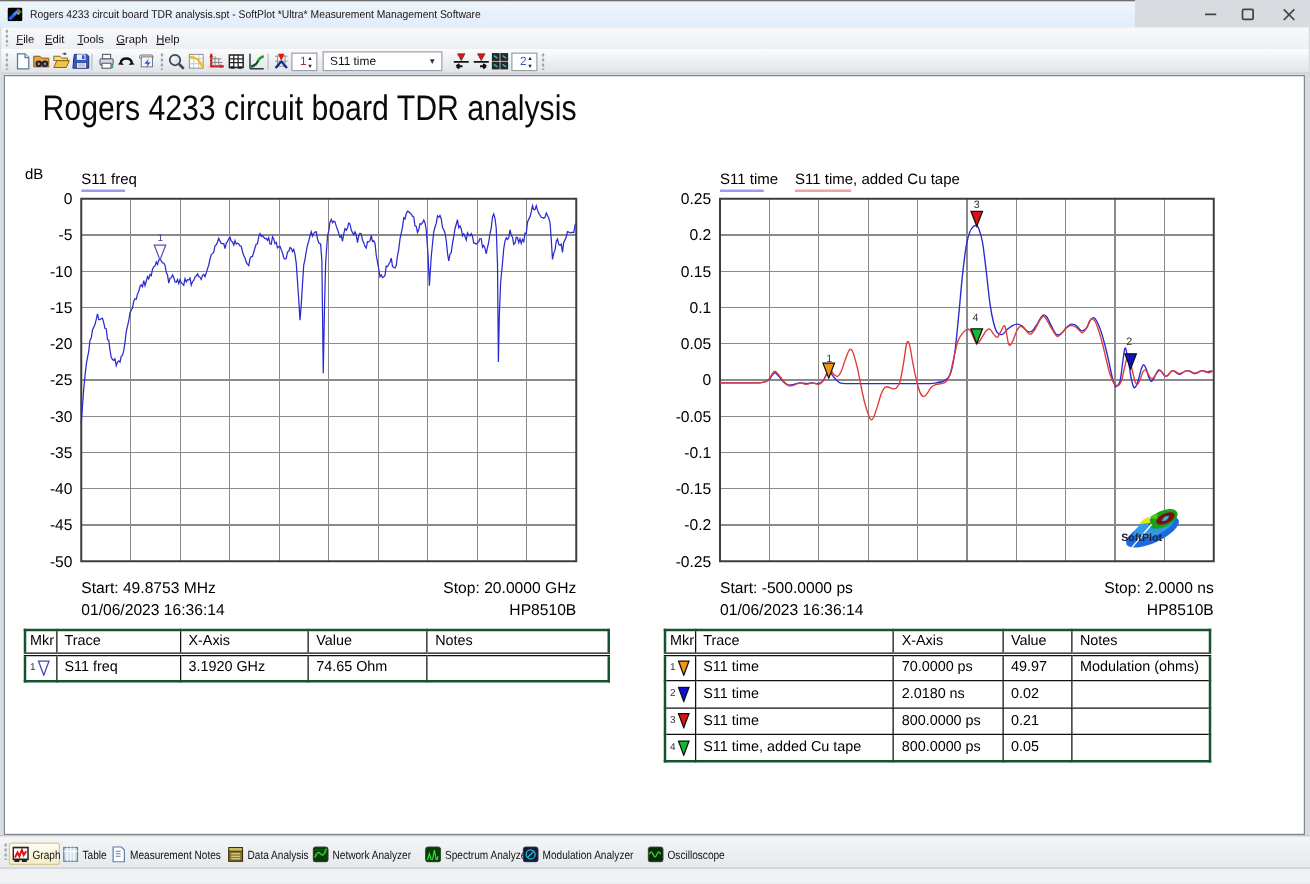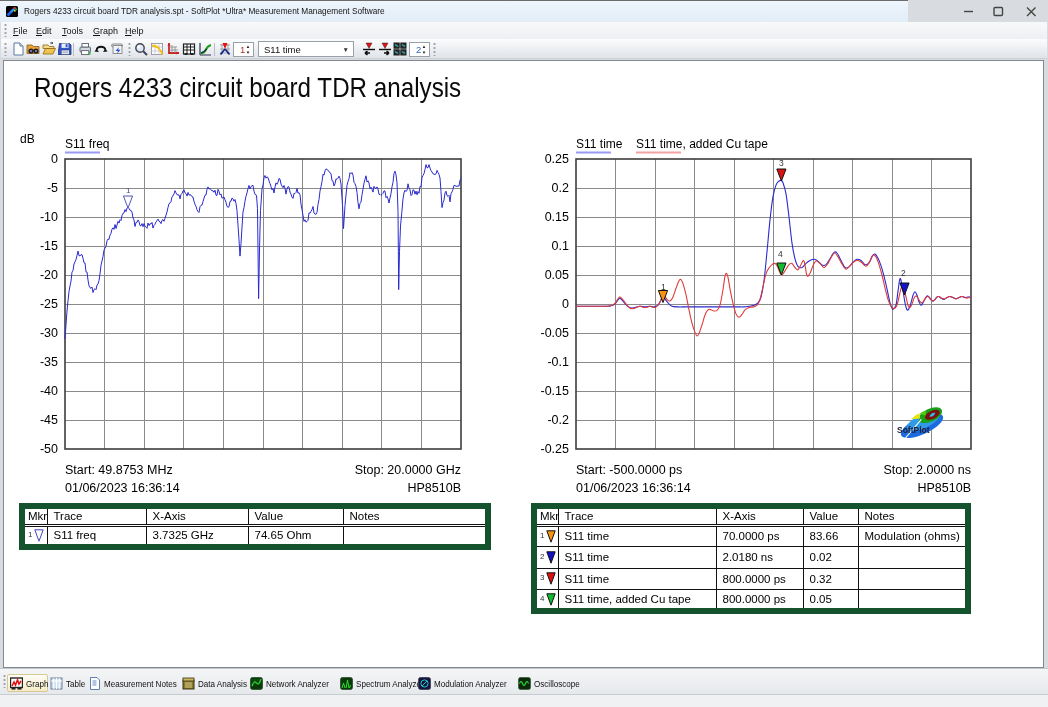--- a/index.html
+++ b/index.html
@@ -10,21 +10,21 @@
 .mi{position:absolute;top:3px;font-size:9px;color:#111;line-height:12px}
 .mi u{text-decoration:underline;text-underline-offset:1px}
 #toolbar{position:absolute;left:1px;top:39px;width:1046px;height:20px;background:linear-gradient(#fbfcfd,#e0e4e9);border-bottom:1px solid #cdd1d6;z-index:4}
 .grip{width:3px;height:14px;background-image:radial-gradient(circle,#9aa2ac 1px,transparent 1.2px);background-size:3px 4px}
 .spin{height:15px;background:#fff;border:1px solid #9aa0a8;font-size:9.5px;text-align:left;padding-left:6px;line-height:13px}
 .sar{position:absolute;right:1px;top:1px;font-size:4.5px;line-height:6px;color:#222;text-align:center;width:8px}
 .combo{height:16px;background:#fff;border:1px solid #9aa0a8;font-size:9.5px;padding:2px 0 0 5px;color:#111}
 .ca{position:absolute;right:4px;top:4px;font-size:6.5px;color:#333}
 #content{position:absolute;left:3px;top:60px;width:1041px;height:608px;background:#fff;border:1px solid #818890}
 #bigtitle{position:absolute;left:34px;top:71px;font-size:28.5px;color:#0a0a0a;transform:scaleX(0.849);transform-origin:left top;white-space:pre}
-.mtab{position:absolute;border-collapse:collapse;font-size:11.5px;color:#000;table-layout:fixed;border:6px solid #14532d}
+.mtab{position:absolute;border-collapse:collapse;font-size:11.5px;color:#000;table-layout:fixed;border:2px solid #14532d}
 .mtab td{border:1px solid #111;height:21.5px;padding:0 0 0 6px;white-space:nowrap;overflow:hidden}
 .mtab td:first-child{padding-left:3px}
 .mtab tr.hd td{height:19px;border-bottom:3px double #111}
 .mtab td.mk{padding-left:3px}
 .mn{font-size:8px;color:#333;position:relative;top:-2px;margin-right:2px}
 #tabbar{position:absolute;left:0;top:668px;width:1048px;height:26px;background:linear-gradient(#f4f5f7,#e6e9ec);border-top:1px solid #c3c7cc}
 .tab{position:absolute;top:5px;height:18px;font-size:9.5px;color:#111;white-space:nowrap;padding-top:3px}
 .tab b{font-weight:normal;display:inline-block;transform:scaleX(0.85);transform-origin:left center}
 .tab.sel{background:linear-gradient(#fefdf6,#f5ecc6);border:1px solid #d8c893;border-radius:2px;top:5px;padding:2px 0 0 2px;height:18px}
 #statusbar{position:absolute;left:0;top:694px;width:1048px;height:13px;background:#eff1f3;border-top:1px solid #c8ccd1}
@@ -289,21 +289,21 @@
         <td>Trace</td>
         <td>X-Axis</td>
         <td>Value</td>
         <td>Notes</td>
       </tr>
 <tr>
         <td class="mk"><span class="mn">1</span><svg width="10" height="13" viewBox="0 0 10 13" style="vertical-align:-3px">
             <path d="M0.8 0.8 L9.2 0.8 L5 12.2 Z" fill="#fff" stroke="#4444bb" stroke-width="1"></path>
           </svg></td>
         <td>S11 freq</td>
-        <td>3.7325 GHz</td>
+        <td>3.1920 GHz</td>
         <td>74.65 Ohm</td>
         <td></td>
       </tr>
 </tbody>
   </table>
 <table class="mtab" style="left:531px;top:503px;width:438px">
     <colgroup>
 <col style="width:24px">
       <col style="width:158px">
       <col style="width:87px">
@@ -317,39 +317,39 @@
         <td>X-Axis</td>
         <td>Value</td>
         <td>Notes</td>
       </tr>
 <tr>
         <td class="mk"><span class="mn">1</span><svg width="10" height="13" viewBox="0 0 10 13" style="vertical-align:-3px">
             <path d="M0.8 0.8 L9.2 0.8 L5 12.2 Z" fill="#f49410" stroke="#111" stroke-width="1"></path>
           </svg></td>
         <td>S11 time</td>
         <td>70.0000 ps</td>
-        <td>83.66</td>
+        <td>49.97</td>
         <td>Modulation (ohms)</td>
       </tr>
 <tr>
         <td class="mk"><span class="mn">2</span><svg width="10" height="13" viewBox="0 0 10 13" style="vertical-align:-3px">
             <path d="M0.8 0.8 L9.2 0.8 L5 12.2 Z" fill="#1111cc" stroke="#111" stroke-width="1"></path>
           </svg></td>
         <td>S11 time</td>
         <td>2.0180 ns</td>
         <td>0.02</td>
         <td></td>
       </tr>
 <tr>
         <td class="mk"><span class="mn">3</span><svg width="10" height="13" viewBox="0 0 10 13" style="vertical-align:-3px">
             <path d="M0.8 0.8 L9.2 0.8 L5 12.2 Z" fill="#dd1111" stroke="#111" stroke-width="1"></path>
           </svg></td>
         <td>S11 time</td>
         <td>800.0000 ps</td>
-        <td>0.32</td>
+        <td>0.21</td>
         <td></td>
       </tr>
 <tr>
         <td class="mk"><span class="mn">4</span><svg width="10" height="13" viewBox="0 0 10 13" style="vertical-align:-3px">
             <path d="M0.8 0.8 L9.2 0.8 L5 12.2 Z" fill="#12bb30" stroke="#111" stroke-width="1"></path>
           </svg></td>
         <td>S11 time, added Cu tape</td>
         <td>800.0000 ps</td>
         <td>0.05</td>
         <td></td>

